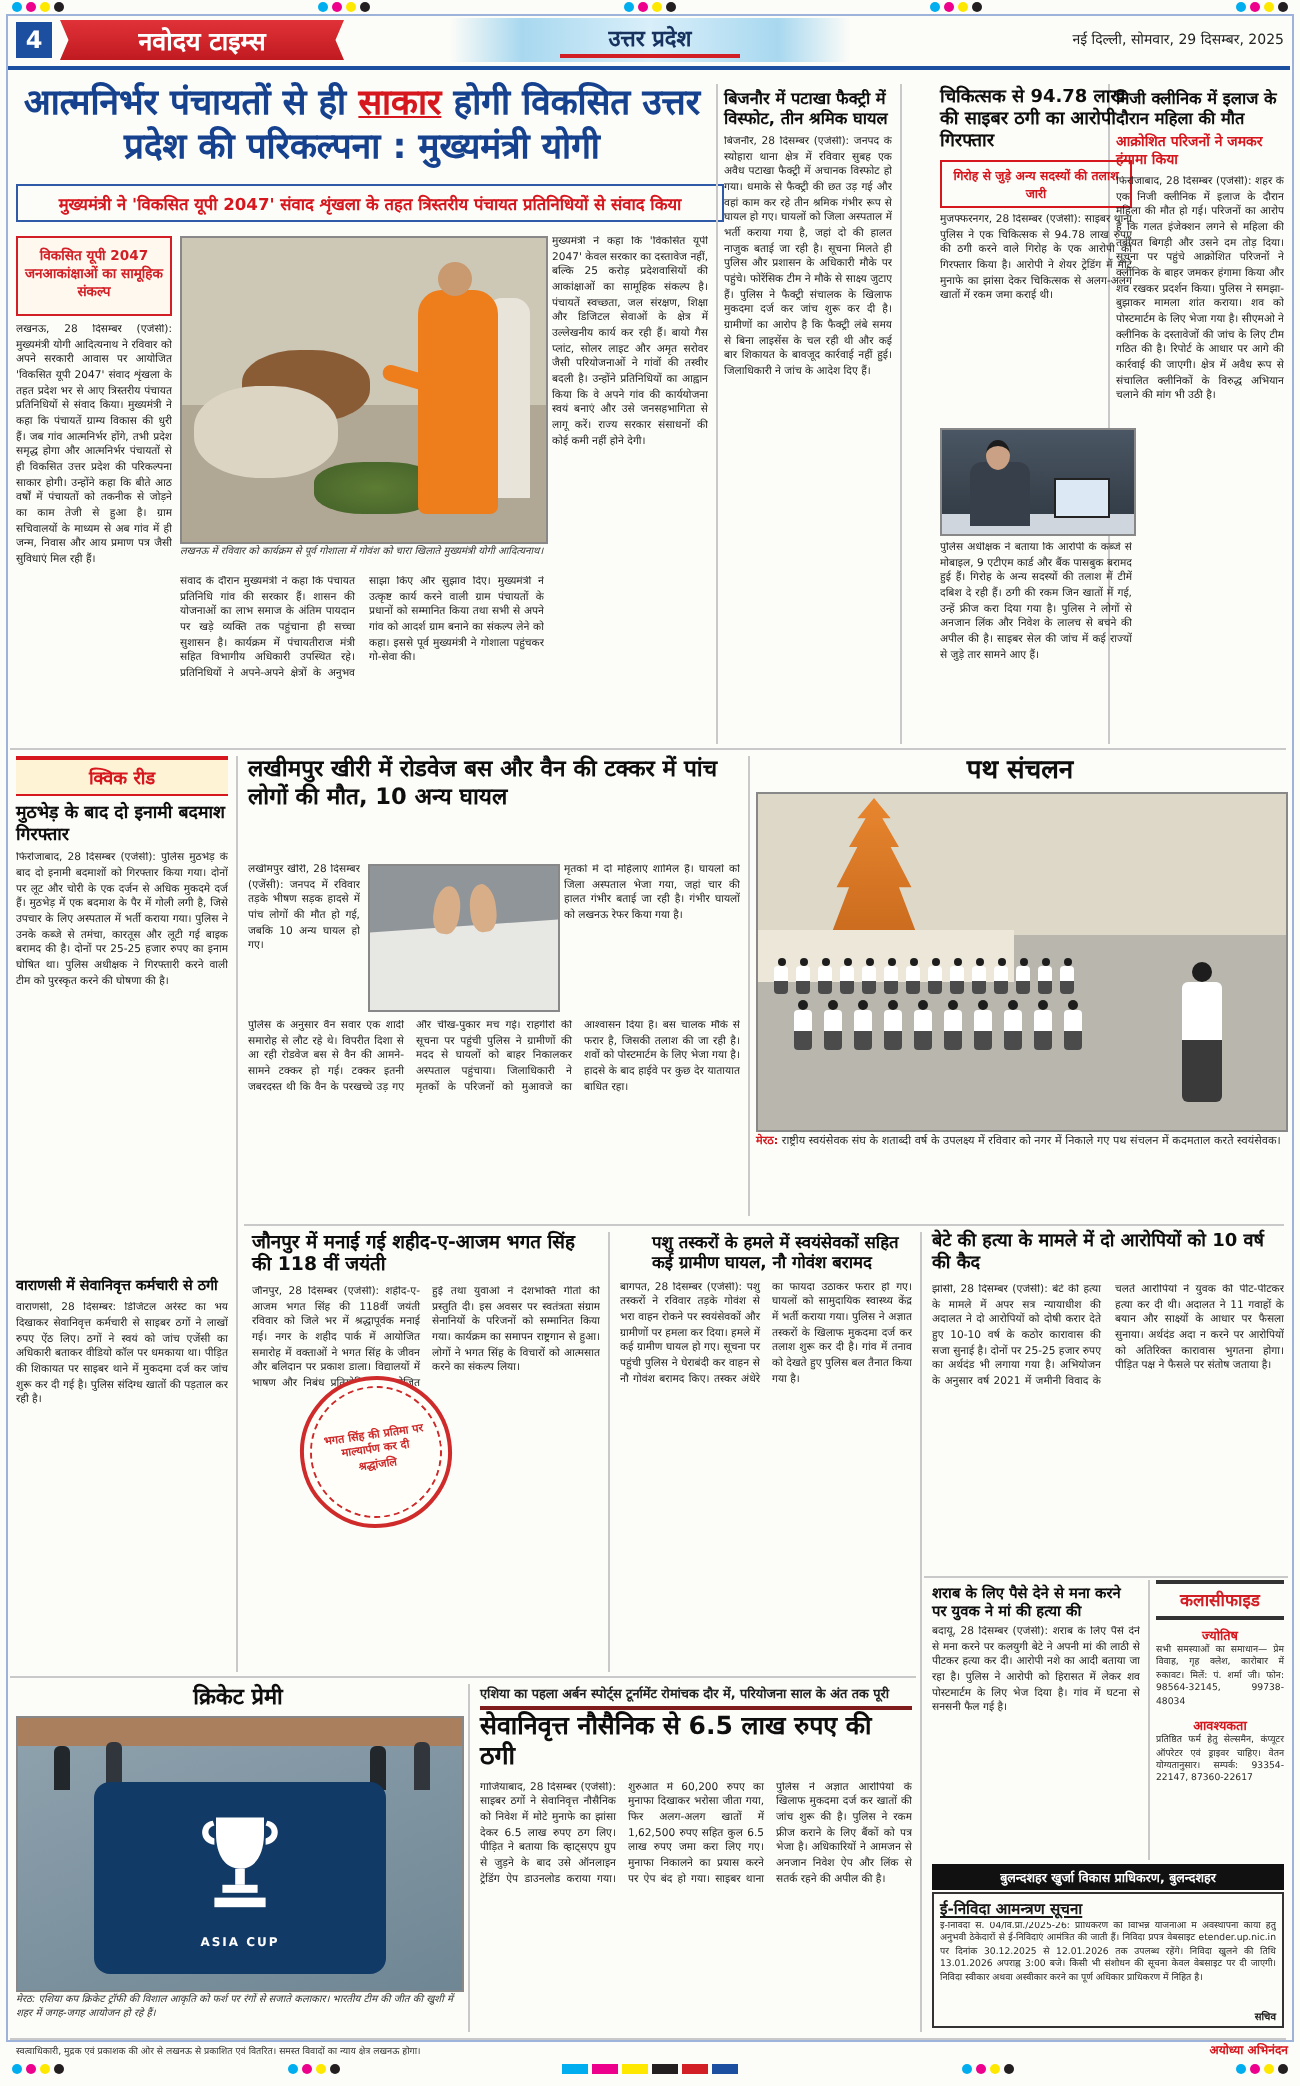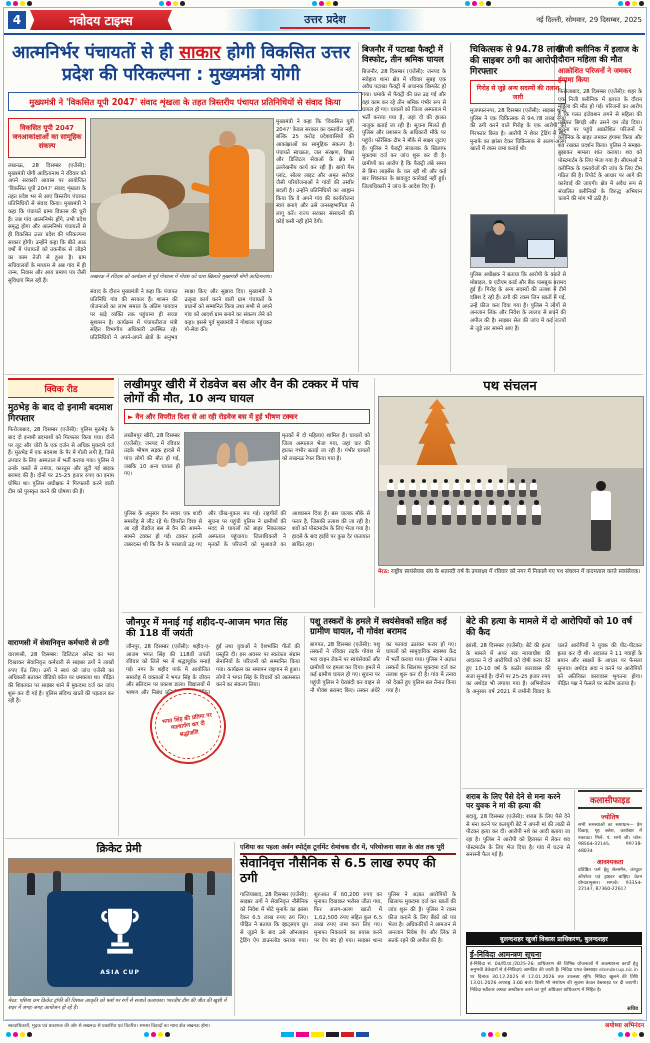--- a/index.html
+++ b/index.html
@@ -142,21 +142,20 @@
   <div class="abs" style="left:8px;top:378px;width:106px;">
     <div style="border-top:2px solid #d6171e;border-bottom:1px solid #d6171e;background:#fff3d6;color:#d6171e;font-weight:bold;font-size:9px;text-align:center;padding:2px 0;">क्विक रीड</div>
     <h2 class="art-head" style="font-size:8.8px;margin-top:4px;">मुठभेड़ के बाद दो इनामी बदमाश गिरफ्तार</h2>
     <p class="body-text" style="margin-top:3px;height:210px;overflow:hidden;">फिरोजाबाद, 28 दिसम्बर (एजेंसी): पुलिस मुठभेड़ के बाद दो इनामी बदमाशों को गिरफ्तार किया गया। दोनों पर लूट और चोरी के एक दर्जन से अधिक मुकदमे दर्ज हैं। मुठभेड़ में एक बदमाश के पैर में गोली लगी है, जिसे उपचार के लिए अस्पताल में भर्ती कराया गया। पुलिस ने उनके कब्जे से तमंचा, कारतूस और लूटी गई बाइक बरामद की है। दोनों पर 25-25 हजार रुपए का इनाम घोषित था। पुलिस अधीक्षक ने गिरफ्तारी करने वाली टीम को पुरस्कृत करने की घोषणा की है।</p>
     <h3 class="art-head" style="font-size:7.2px;margin-top:3px;">वाराणसी में सेवानिवृत्त कर्मचारी से ठगी</h3>
     <p class="body-text" style="margin-top:3px;height:160px;overflow:hidden;">वाराणसी, 28 दिसम्बर: डिजिटल अरेस्ट का भय दिखाकर सेवानिवृत्त कर्मचारी से साइबर ठगों ने लाखों रुपए ऐंठ लिए। ठगों ने स्वयं को जांच एजेंसी का अधिकारी बताकर वीडियो कॉल पर धमकाया था। पीड़ित की शिकायत पर साइबर थाने में मुकदमा दर्ज कर जांच शुरू कर दी गई है। पुलिस संदिग्ध खातों की पड़ताल कर रही है।</p>
   </div>
 
   <div class="abs" style="left:124px;top:378px;width:246px;">
     <h2 class="art-head" style="font-size:11.3px;">लखीमपुर खीरी में रोडवेज बस और वैन की टक्कर में पांच लोगों की मौत, 10 अन्य घायल</h2>
-    <div style="margin-top:3px;border:1px solid #d6171e;padding:2px 3px;font-weight:bold;font-size:6.8px;color:#d6171e;"><span>►</span> <span>वैन और विपरीत दिशा से आ रही रोडवेज बस में हुई भीषण टक्कर</span></div>
   </div>
   <p class="abs body-text" style="left:124px;top:432px;width:56px;height:74px;overflow:hidden;">लखीमपुर खीरी, 28 दिसम्बर (एजेंसी): जनपद में रविवार तड़के भीषण सड़क हादसे में पांच लोगों की मौत हो गई, जबकि 10 अन्य घायल हो गए।</p>
   <div class="photo" style="left:184px;top:432px;width:94px;height:72px;background:#90959a;">
     <div class="abs" style="left:-8px;top:30px;width:112px;height:50px;background:#e7e7e3;transform:rotate(-4deg);"></div>
     <div class="abs" style="left:32px;top:10px;width:13px;height:24px;background:#d8ae88;border-radius:50% 50% 40% 40%;transform:rotate(8deg);"></div>
     <div class="abs" style="left:50px;top:9px;width:13px;height:24px;background:#d8ae88;border-radius:50% 50% 40% 40%;transform:rotate(-6deg);"></div>
   </div>
   <p class="abs body-text" style="left:282px;top:432px;width:88px;height:74px;overflow:hidden;">मृतकों में दो महिलाएं शामिल हैं। घायलों को जिला अस्पताल भेजा गया, जहां चार की हालत गंभीर बताई जा रही है। गंभीर घायलों को लखनऊ रेफर किया गया है।</p>
   <p class="abs body-text" style="left:124px;top:510px;width:246px;height:96px;column-count:3;column-gap:6px;overflow:hidden;">पुलिस के अनुसार वैन सवार एक शादी समारोह से लौट रहे थे। विपरीत दिशा से आ रही रोडवेज बस से वैन की आमने-सामने टक्कर हो गई। टक्कर इतनी जबरदस्त थी कि वैन के परखच्चे उड़ गए और चीख-पुकार मच गई। राहगीरों की सूचना पर पहुंची पुलिस ने ग्रामीणों की मदद से घायलों को बाहर निकालकर अस्पताल पहुंचाया। जिलाधिकारी ने मृतकों के परिजनों को मुआवजे का आश्वासन दिया है। बस चालक मौके से फरार है, जिसकी तलाश की जा रही है। शवों को पोस्टमार्टम के लिए भेजा गया है। हादसे के बाद हाईवे पर कुछ देर यातायात बाधित रहा।</p>
 
@@ -201,21 +200,21 @@
   <div class="vline" style="left:304px;top:616px;height:220px;"></div>
   <div class="vline" style="left:460px;top:616px;height:400px;"></div>
 
   <div class="abs" style="left:126px;top:616px;width:174px;">
     <h2 class="art-head" style="font-size:9.4px;">जौनपुर में मनाई गई शहीद-ए-आजम भगत सिंह की 118 वीं जयंती</h2>
     <p class="body-text" style="margin-top:4px;height:178px;column-count:2;column-gap:6px;overflow:hidden;">जौनपुर, 28 दिसम्बर (एजेंसी): शहीद-ए-आजम भगत सिंह की 118वीं जयंती रविवार को जिले भर में श्रद्धापूर्वक मनाई गई। नगर के शहीद पार्क में आयोजित समारोह में वक्ताओं ने भगत सिंह के जीवन और बलिदान पर प्रकाश डाला। विद्यालयों में भाषण और निबंध प्रतियोगिताएं आयोजित हुईं तथा युवाओं ने देशभक्ति गीतों की प्रस्तुति दी। इस अवसर पर स्वतंत्रता संग्राम सेनानियों के परिजनों को सम्मानित किया गया। कार्यक्रम का समापन राष्ट्रगान से हुआ। लोगों ने भगत सिंह के विचारों को आत्मसात करने का संकल्प लिया।</p>
   </div>
   <div class="abs stamp" style="left:150px;top:688px;width:76px;height:76px;">भगत सिंह की प्रतिमा पर माल्यार्पण कर दी श्रद्धांजलि</div>
 
   <div class="abs" style="left:310px;top:616px;width:146px;">
-    <h2 class="art-head" style="font-size:8.4px;">पशु तस्करों के हमले में स्वयंसेवकों सहित कई ग्रामीण घायल, नौ गोवंश बरामद</h2>
+    <h2 class="art-head" style="font-size:8.4px;margin-left:16px;">पशु तस्करों के हमले में स्वयंसेवकों सहित कई ग्रामीण घायल, नौ गोवंश बरामद</h2>
     <p class="body-text" style="margin-top:4px;height:172px;column-count:2;column-gap:6px;overflow:hidden;">बागपत, 28 दिसम्बर (एजेंसी): पशु तस्करों ने रविवार तड़के गोवंश से भरा वाहन रोकने पर स्वयंसेवकों और ग्रामीणों पर हमला कर दिया। हमले में कई ग्रामीण घायल हो गए। सूचना पर पहुंची पुलिस ने घेराबंदी कर वाहन से नौ गोवंश बरामद किए। तस्कर अंधेरे का फायदा उठाकर फरार हो गए। घायलों को सामुदायिक स्वास्थ्य केंद्र में भर्ती कराया गया। पुलिस ने अज्ञात तस्करों के खिलाफ मुकदमा दर्ज कर तलाश शुरू कर दी है। गांव में तनाव को देखते हुए पुलिस बल तैनात किया गया है।</p>
   </div>
 
   <div class="abs" style="left:466px;top:616px;width:176px;">
     <h2 class="art-head" style="font-size:9px;">बेटे की हत्या के मामले में दो आरोपियों को 10 वर्ष की कैद</h2>
     <p class="body-text" style="margin-top:4px;height:138px;column-count:2;column-gap:7px;overflow:hidden;">झांसी, 28 दिसम्बर (एजेंसी): बेटे की हत्या के मामले में अपर सत्र न्यायाधीश की अदालत ने दो आरोपियों को दोषी करार देते हुए 10-10 वर्ष के कठोर कारावास की सजा सुनाई है। दोनों पर 25-25 हजार रुपए का अर्थदंड भी लगाया गया है। अभियोजन के अनुसार वर्ष 2021 में जमीनी विवाद के चलते आरोपियों ने युवक की पीट-पीटकर हत्या कर दी थी। अदालत ने 11 गवाहों के बयान और साक्ष्यों के आधार पर फैसला सुनाया। अर्थदंड अदा न करने पर आरोपियों को अतिरिक्त कारावास भुगतना होगा। पीड़ित पक्ष ने फैसले पर संतोष जताया है।</p>
   </div>
 
   <div class="hline" style="left:462px;top:788px;width:182px;"></div>
   <div class="vline" style="left:574px;top:790px;height:140px;"></div>

